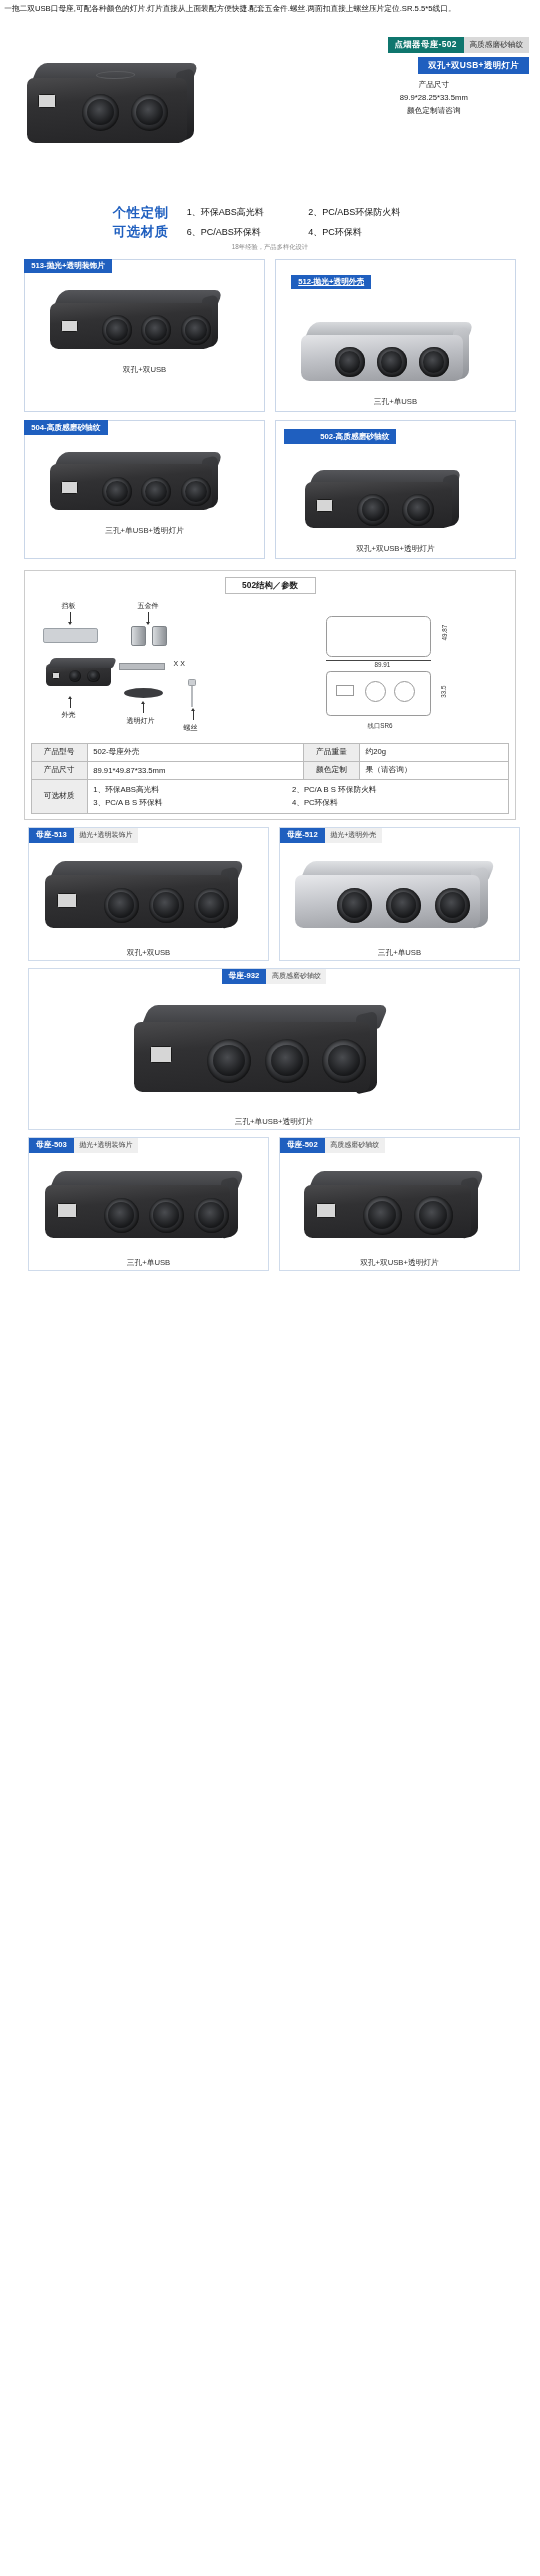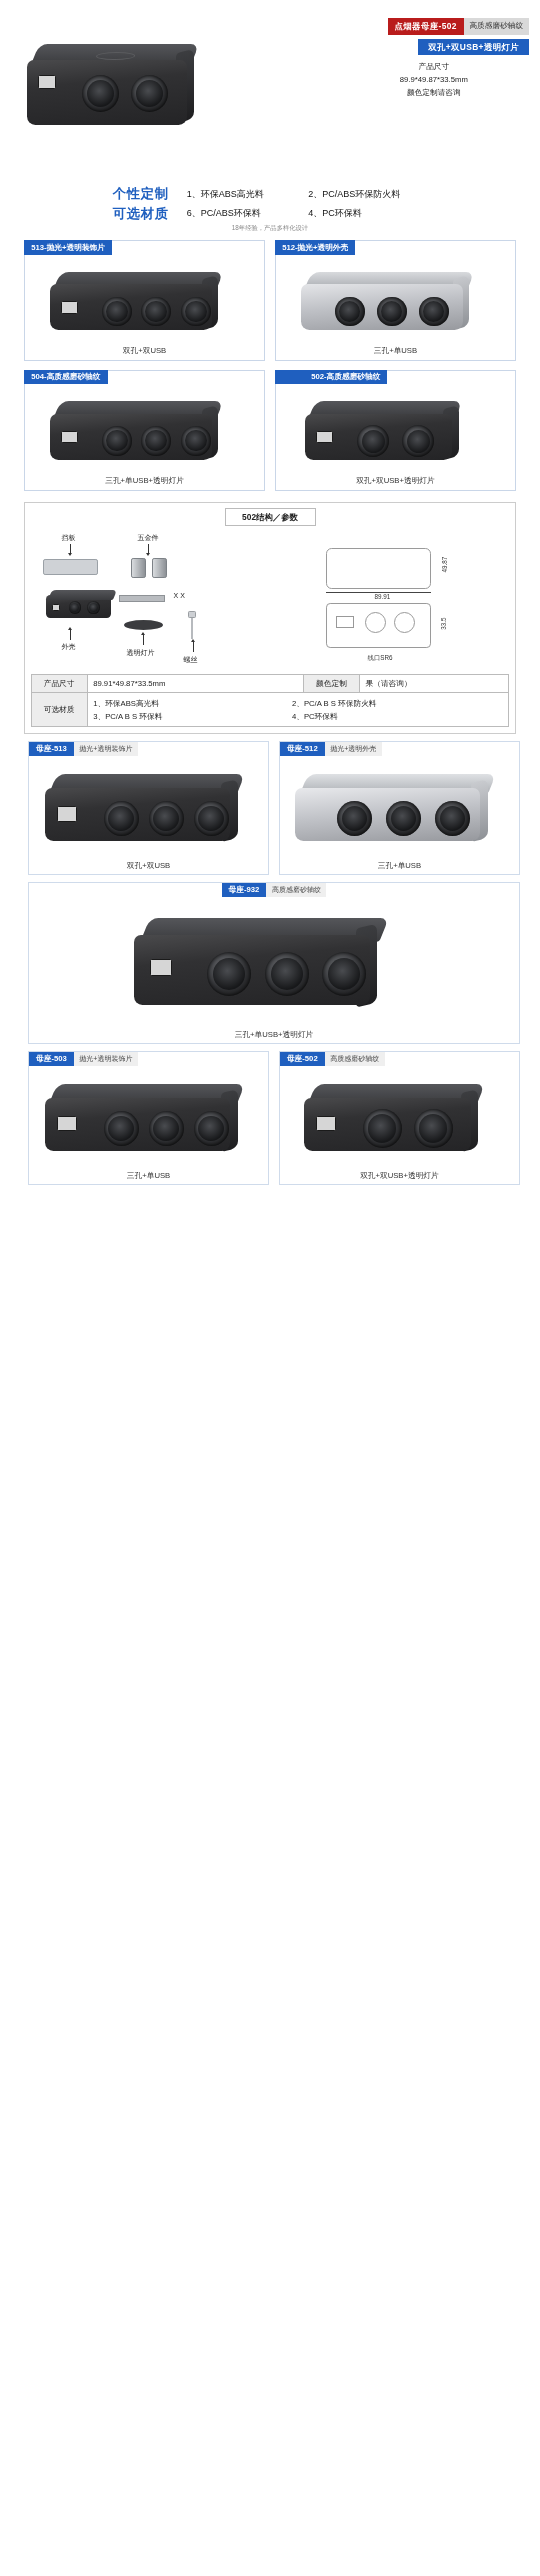--- a/index.html
+++ b/index.html
@@ -30,21 +30,21 @@
   }
   .hero-labels {
     position: absolute;
     right: 11.2px;
     top: 18px;
     text-align: center;
     width: 190px;
   }
   .lbl-row { display: flex; justify-content: flex-end; align-items: stretch; margin-bottom: 4.2px; }
   .lbl-blue {
-    background: #b91c1c;
+    background: #0f766e;
     color: #fff;
     font-size: 8.4px;
     font-weight: bold;
     padding: 2.8px 7px;
     letter-spacing: 0.4px;
     text-align: center;
   }
   .lbl-gray {
     background: #d9d9d9;
     color: #333;
@@ -196,20 +196,21 @@
   .sc-body { height: 105px; position: relative; }
   .sc-cap { text-align: center; font-size: 7.7px; color: #333; }
   .sc-full { grid-column: 1 / span 2; }
   .center-head { display: flex; justify-content: center; }
 </style>
 </head>
 <body>
 
 <div class="page">
 
+  <div class="top-desc">一拖二双USB口母座,可配各种颜色的灯片.灯片直接从上面装配方便快捷.配套五金件.螺丝.两面扣直接上螺丝压片定位.SR.5.5*5线口。</div>
 
   <div class="hero">
     <div class="prod-hero">
       <div class="body-top"></div>
       <div class="body-right"></div>
       <div class="body-main">
         <div class="usb-slot" style="left:11.2px; top:15.5px; width:18px; height:14px;"></div>
         <div class="socket" style="left:55px; top:15.5px; width:37px; height:37px;"></div>
         <div class="socket" style="left:104px; top:15.5px; width:37px; height:37px;"></div>
       </div>
@@ -219,21 +220,21 @@
     <div class="hero-labels">
       <div class="lbl-row">
         <div class="lbl-blue">点烟器母座-502</div>
         <div class="lbl-gray">高质感磨砂轴纹</div>
       </div>
       <div class="lbl-row" style="justify-content:flex-end;">
         <div class="lbl-blue-2">双孔+双USB+透明灯片</div>
       </div>
       <div class="hero-sub">
         <div>产品尺寸</div>
-        <div>89.9*49.87*33.5mm</div>
+        <div>89.9*28.25*33.5mm</div>
         <div>颜色定制请咨询</div>
       </div>
     </div>
   </div>
 
   <div class="cm-wrap">
     <div class="cm-inner">
       <div class="cm-row">
         <div class="cm-title">个性定制</div>
         <div class="cm-items">
@@ -269,21 +270,21 @@
             <div class="socket" style="left:52px;top:25px;width:29.5px;height:29.5px;"></div>
             <div class="socket" style="left:91px;top:25px;width:29.5px;height:29.5px;"></div>
             <div class="socket" style="left:131px;top:25px;width:29.5px;height:29.5px;"></div>
           </div>
         </div>
         <div class="card-caption">双孔+双USB</div>
       </div>
 
       <div class="card">
         <div class="card-head-row">
-          <div class="card-head" style="margin:0;">512-抛光+透明外壳</div>
+          <div class="card-head" style="margin:16px;text-decoration:underline;">512-抛光+透明外壳</div>
         </div>
         <div class="card-body">
           <div style="position:absolute; left:21px; top:17px; width:176px; height:56px;">
             <div class="body-top" style="width:163px;height:17px;left:7px;top:0;background:linear-gradient(180deg,#d8dadd,#a9acb1);"></div>
             <div class="body-right" style="left:152px;top:5.6px;width:15.5px;height:51px;background:linear-gradient(180deg,#c6c8cc,#8f9297);"></div>
             <div class="body-main" style="width:162px;height:46px;top:12.6px;background:linear-gradient(175deg,#e4e5e8 0%, #bfc1c6 45%, #97999e 100%);"></div>
             <div class="socket" style="left:34px;top:25px;width:29.5px;height:29.5px;"></div>
             <div class="socket" style="left:76px;top:25px;width:29.5px;height:29.5px;"></div>
             <div class="socket" style="left:118px;top:25px;width:29.5px;height:29.5px;"></div>
           </div>
@@ -304,21 +305,21 @@
             <div class="socket" style="left:52px;top:25px;width:29.5px;height:29.5px;"></div>
             <div class="socket" style="left:91px;top:25px;width:29.5px;height:29.5px;"></div>
             <div class="socket" style="left:131px;top:25px;width:29.5px;height:29.5px;"></div>
           </div>
         </div>
         <div class="card-caption">三孔+单USB+透明灯片</div>
       </div>
 
       <div class="card">
         <div class="card-head-row">
-          <div class="card-head" style="margin:0;padding-left:36px;">502-高质感磨砂轴纹</div>
+          <div class="card-head" style="margin:9px;padding-left:36px;">502-高质感磨砂轴纹</div>
         </div>
         <div class="card-body">
           <div style="position:absolute; left:25px; top:17px; width:176px; height:56px;">
             <div class="body-top" style="width:147px;height:17px;left:7px;top:0;"></div>
             <div class="body-right" style="left:138px;top:5.6px;width:15.5px;height:51px;"></div>
             <div class="body-main" style="width:147px;height:46px;top:12.6px;"></div>
             <div class="usb-slot" style="left:11.2px;top:29.5px;width:17px;height:12.6px;"></div>
             <div class="socket" style="left:52px;top:24px;width:32px;height:32px;"></div>
             <div class="socket" style="left:97px;top:24px;width:32px;height:32px;"></div>
           </div>
@@ -376,20 +377,26 @@
         <div style="position:absolute; left:9.8px; top:12.6px; width:18px; height:11.2px; border:0.7px solid #999;"></div>
         <div style="position:absolute; left:38px; top:8.4px; width:21px; height:21px; border:0.7px solid #999; border-radius:50%;"></div>
         <div style="position:absolute; left:67px; top:8.4px; width:21px; height:21px; border:0.7px solid #999; border-radius:50%;"></div>
       </div>
       <div class="dim-text" style="left:406px; top:90px; transform:rotate(-90deg);">33.5</div>
       <div class="dim-text" style="left:337px; top:124px;">线口SR6</div>
     </div>
 
     <table class="params">
       <tbody>
+          <tr>
+        <td class="k">产品型号</td>
+        <td class="v">502-母座外壳</td>
+        <td class="k">产品重量</td>
+        <td class="v">约20g</td>
+      </tr>
       <tr>
         <td class="k">产品尺寸</td>
         <td class="v">89.91*49.87*33.5mm</td>
         <td class="k">颜色定制</td>
         <td class="v">果（请咨询）</td>
       </tr>
       <tr>
         <td class="k">可选材质</td>
         <td class="v" colspan="3">
           <div class="mat-list">

